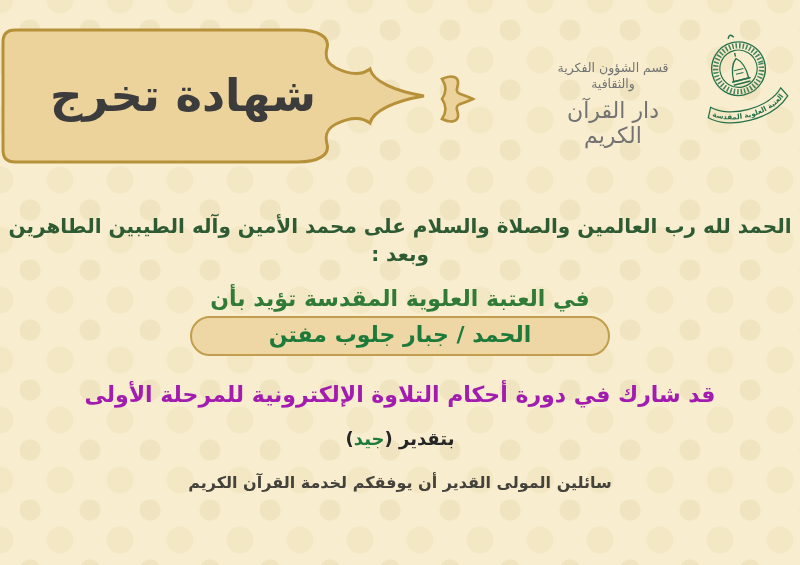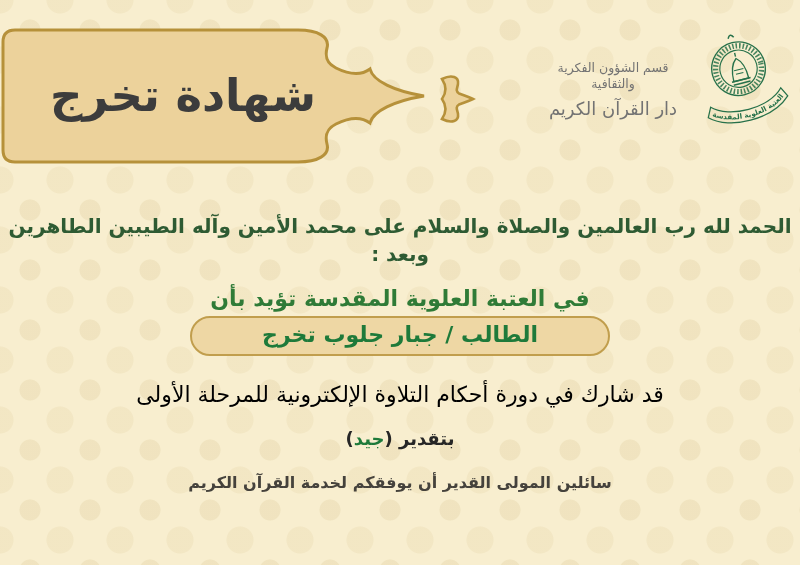--- a/index.html
+++ b/index.html
@@ -21,35 +21,35 @@
     position:absolute;left:18px;top:30px;width:330px;height:130px;
     display:flex;align-items:center;justify-content:center;
     direction:rtl;font-size:45px;font-weight:bold;color:#3c3c3c;
   }
   .ornament-svg{position:absolute;left:438px;top:72px;}
   .dept{
     position:absolute;right:112px;top:60px;width:150px;
     direction:rtl;text-align:center;color:#737373;font-weight:normal;
   }
   .dept-l1{font-size:12.5px;line-height:1.3;margin-bottom:5px;}
-  .dept-l2{font-size:18px;}
+  .dept-l2{font-size:22px;}
   .emblem-svg{position:absolute;right:10px;top:30px;}
   .content{
     position:absolute;top:196px;left:0;width:800px;
     direction:rtl;text-align:center;
   }
   .preamble{font-size:20px;line-height:28px;font-weight:bold;color:#2e5b33;margin:16px 0 16px;}
   .body-line{font-size:22px;line-height:30px;font-weight:bold;color:#2f7b37;margin:0 0 16px;}
   .body-line2{margin-bottom:2px;}
   .name-pill{
     display:inline-block;min-width:300px;margin:0 0 24px;
     padding:4px 58px 7px;border:2px solid #c19e4d;border-radius:24px;
     background:#eed7a4;color:#1e7a3a;font-size:22px;font-weight:bold;
   }
-  .course-line{font-size:22px;line-height:30px;font-weight:normal;color:#000000;margin:0 0 14px;}
+  .course-line{font-size:22px;line-height:30px;font-weight:bold;color:#a21caf;margin:0 0 14px;}
   .grade-line{font-size:18px;line-height:30px;font-weight:bold;margin:0 4px 18px;}
   .grade-dark{color:#262626;}
   .grade-green{color:#1e7a3a;}
   .duration-line{font-size:21px;line-height:28px;font-weight:bold;color:#1d1d1d;margin:0 0 16px;}
   .closing-line{font-size:16px;line-height:22px;font-weight:bold;color:#45423c;margin:0;}
 </style>
 </head>
 <body>
 
 <div class="header">
@@ -107,21 +107,21 @@
 </div>
 
 <div class="content">
 
   <p class="preamble">الحمد لله رب العالمين والصلاة والسلام على محمد الأمين وآله الطيبين الطاهرين وبعد :</p>
 
 
   <p class="body-line body-line2">في العتبة العلوية المقدسة تؤيد بأن</p>
 
   <div>
-    <span class="name-pill">الطالب / جبار جلوب تخرج</span>
+    <span class="name-pill">الحمد / جبار جلوب مفتن</span>
   </div>
 
   <p class="course-line">قد شارك في دورة أحكام التلاوة الإلكترونية للمرحلة الأولى</p>
 
   <p class="grade-line"><span class="grade-dark">بتقدير (</span><span class="grade-green">جيد</span><span class="grade-dark">)</span></p>
 
 
   <p class="closing-line">سائلين المولى القدير أن يوفقكم لخدمة القرآن الكريم</p>
 </div>
 

